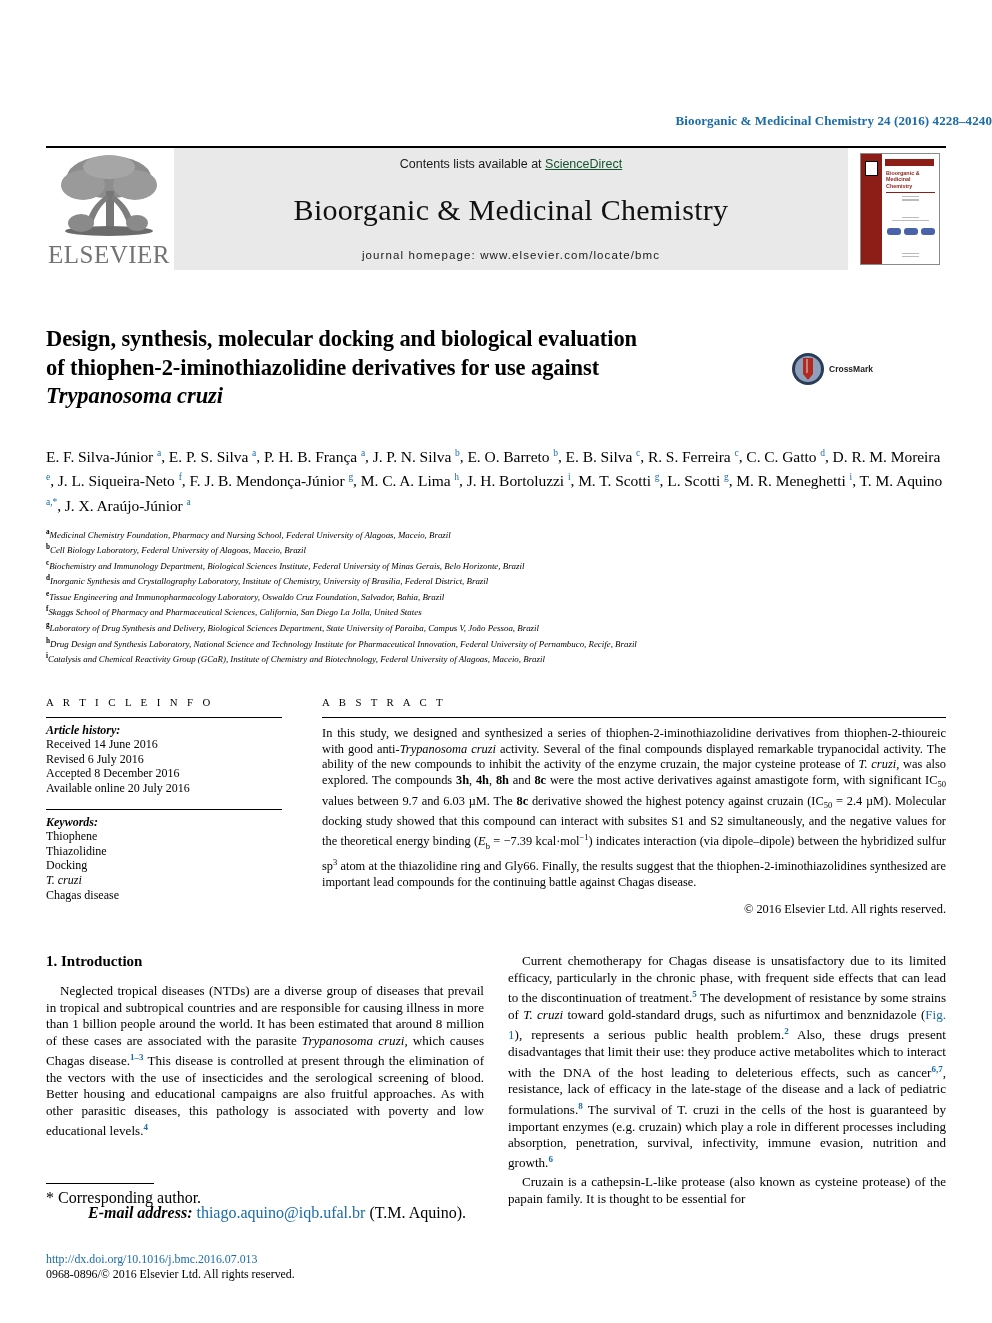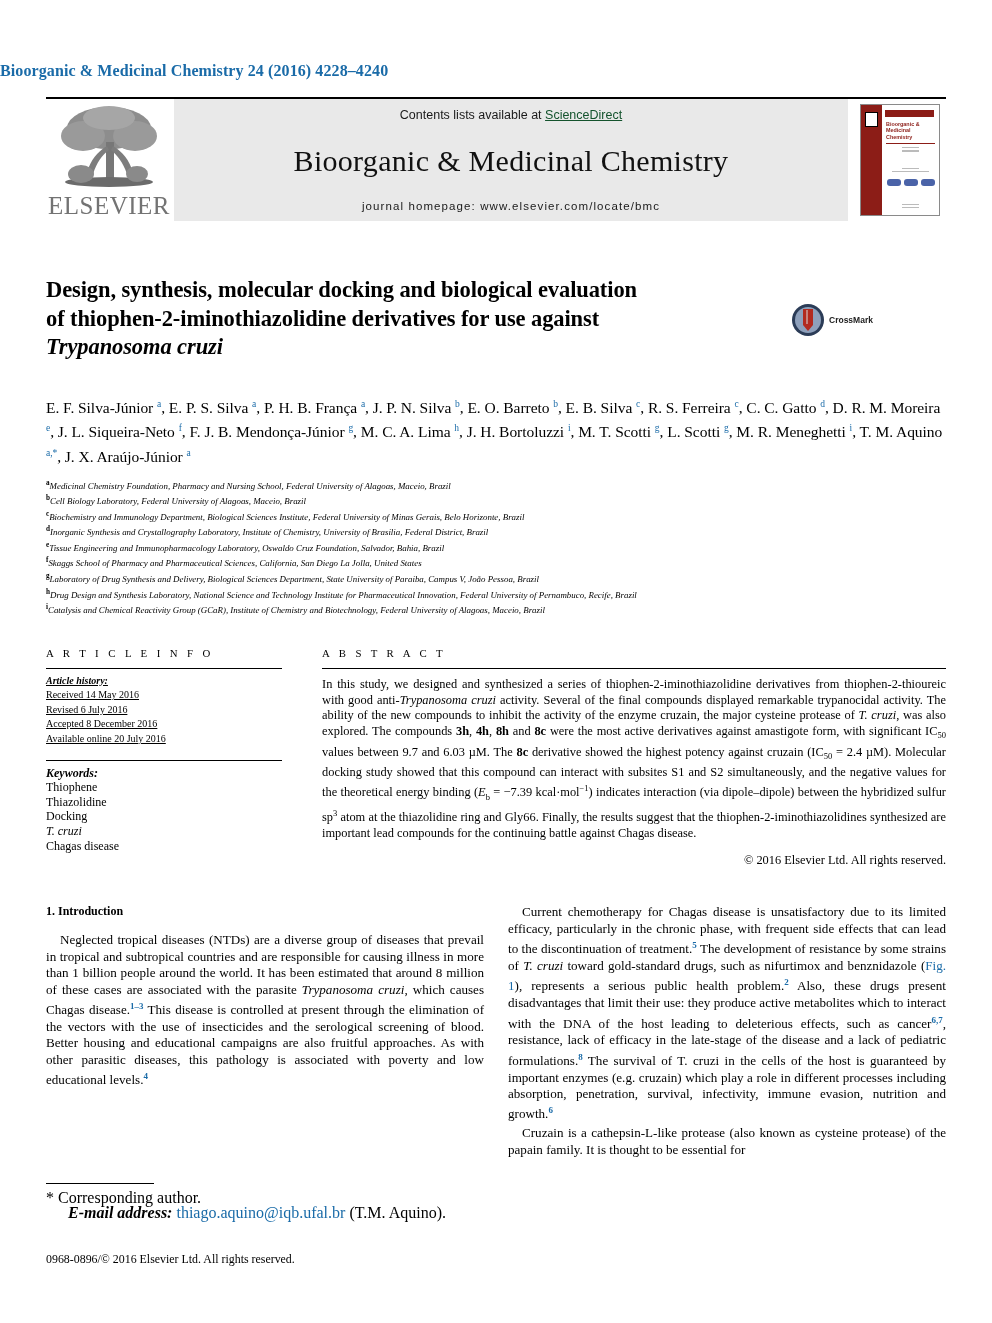--- a/index.html
+++ b/index.html
@@ -15,26 +15,26 @@
     overflow: hidden;
   }
   .page {
     position: relative;
     width: 992px; height: 1323px;
     padding: 0;
   }
 
   
   .running-head {
-    text-align: left;
+    text-align: right;
     color: #1a6ba8;
-    font-size: 16px;
+    font-size: 13px;
     font-weight: bold;
     letter-spacing: .1px;
-    padding-top: 62px;
+    padding-top: 113px;
   }
 
   
   .masthead {
     margin: 17px 46px 0 46px;
     border-top: 2.2px solid #000;
     display: flex;
     align-items: stretch;
     height: 124px;
   }
@@ -183,24 +183,23 @@
   .col-info { flex: 0 0 236px; }
   .col-abs  { flex: 1 1 auto; }
   .sec-head {
     font-size: 10.8px;
     font-weight: normal;
     letter-spacing: 3.4px;
     margin-bottom: 9px;
   }
   .rule { border-top: 1.3px solid #000; }
   .hist {
-    font-size: 10px;
+    font-size: 12px;
     line-height: 14.6px;
     padding-top: 5px;
-    text-decoration: underline;
   }
   .hist .lbl { font-style: italic; font-weight: bold; }
   .kw-rule { border-top: 1.3px solid #000; margin-top: 13px; }
   .kws {
     font-size: 12px;
     line-height: 14.6px;
     padding-top: 5px;
   }
   .kws .lbl { font-style: italic; font-weight: bold; }
   .kws em { font-style: italic; }
@@ -222,21 +221,21 @@
   }
 
   
   .body-cols {
     margin: 36px 46px 0 46px;
     display: flex;
     gap: 24px;
   }
   .bcol { flex: 1 1 0; min-width: 0; }
   .h-sec {
-    font-size: 12px;
+    font-size: 15px;
     font-weight: bold;
     margin-bottom: 13px;
   }
   .ptext {
     font-size: 13.1px;
     line-height: 16.4px;
     text-align: justify;
     text-justify: inter-word;
     text-indent: 14px;
     margin: 0 0 2px 0;
@@ -376,21 +375,21 @@
     <div><sup>i</sup><span>Catalysis and Chemical Reactivity Group (GCaR), Institute of Chemistry and Biotechnology, Federal University of Alagoas, Maceio, Brazil</span></div>
   </div>
 
   <div class="info-abstract">
 
     <div class="col-info">
       <div class="sec-head">A R T I C L E   I N F O</div>
       <div class="rule"></div>
       <div class="hist">
         <div class="lbl">Article history:</div>
-        <div>Received 14 May 2016</div>
+        <div>Received 14 June 2016</div>
         <div>Revised 6 July 2016</div>
         <div>Accepted 8 December 2016</div>
         <div>Available online 20 July 2016</div>
       </div>
       <div class="kw-rule"></div>
       <div class="kws">
         <div class="lbl">Keywords:</div>
         <div>Thiophene</div>
         <div>Thiazolidine</div>
         <div>Docking</div>
@@ -417,24 +416,25 @@
       <p class="ptext">Cruzain is a cathepsin-L-like protease (also known as cysteine protease) of the papain family. It is thought to be essential for</p>
     </div>
   </div>
 
   <div class="footnote-wrap">
     <div class="fn-rule"></div>
     <div class="fn-line">
       <span>*</span>
       <span>Corresponding author.</span>
     </div>
-    <div class="fn-line" style="padding-left:22px; text-indent:0;">
+    <div class="fn-line" style="padding-left:22px; text-indent:0;text-align:center;">
       <span class="em-lbl">E-mail address:</span>
       <a href="#">thiago.aquino@iqb.ufal.br</a>
       <span>(T.M. Aquino).</span>
     </div>
   </div>
 
   <div class="doi-block">
+    <a class="doi-link" href="#">http://dx.doi.org/10.1016/j.bmc.2016.07.013</a>
     <div class="issn">0968-0896/© 2016 Elsevier Ltd. All rights reserved.</div>
   </div>
 
 </div>
 
 </body></html>

